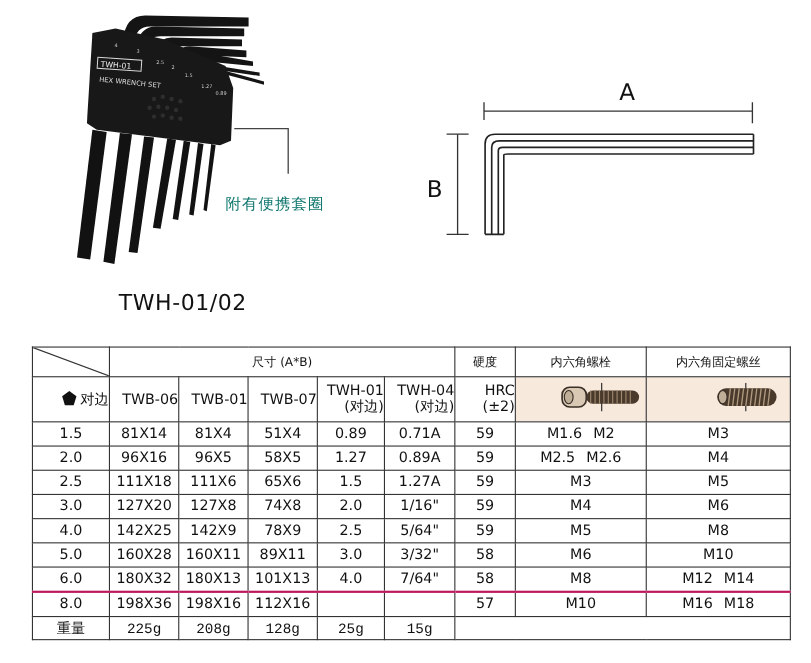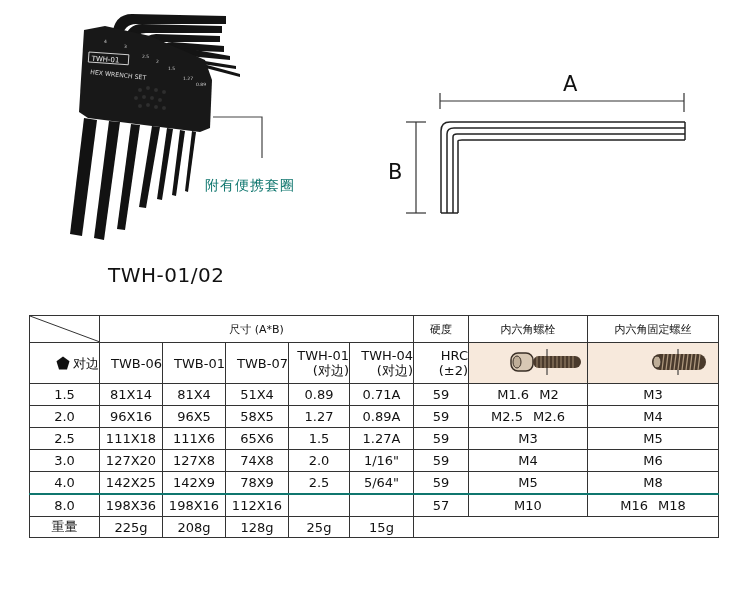--- a/index.html
+++ b/index.html
@@ -12,22 +12,22 @@
   #diagram { left: 380px; top: 65px; width: 330px; height: 160px; }
   #label-a { left: 563px; top: 72px; font-size: 21px; color: #111; }
   #label-b { left: 388px; top: 160px; font-size: 21px; color: #111; }
 
   table#spec { position: absolute; left: 29px; top: 315px; border-collapse: collapse;
                table-layout: fixed; font-size: 13px; }
   #spec td { border: 1px solid #333; text-align: center; padding: 0; white-space: nowrap; overflow: hidden; }
   #spec .h1 td { height: 26px; font-size: 11px; }
   #spec .h2 td { height: 40px; line-height: 15px; text-align: right; }
   #spec .dr td { height: 21px; }
-  #spec .wr td { height: 20px; }
-  #spec .thick-top td { border-top: 2px solid #0f766e; }
+  #spec .wr td { height: 20px; font-family: Liberation Mono, monospace; }
+  #spec .thick-top td { border-top: 2px solid #be185d; }
   .diag-cell { position: relative; }
   .diag-cell svg { position: absolute; left: 0; top: 0; }
   .shade { background: #f7e9dc; }
   .pent { display: inline-block; vertical-align: -2px; margin-right: 3px; }
   .mm { word-spacing: 6px; }
 </style>
 </head>
 <body>
 
 <svg id="photo" class="abs" viewBox="60 8 250 235">
@@ -234,20 +234,42 @@
         <td>4.0</td>
         <td>142X25</td>
         <td>142X9</td>
         <td>78X9</td>
         <td>2.5</td>
         <td>5/64"</td>
         <td>59</td>
         <td class="mm">M5</td>
         <td class="mm">M8</td>
       </tr>
+      <tr class="dr">
+        <td>5.0</td>
+        <td>160X28</td>
+        <td>160X11</td>
+        <td>89X11</td>
+        <td>3.0</td>
+        <td>3/32"</td>
+        <td>58</td>
+        <td class="mm">M6</td>
+        <td class="mm">M10</td>
+      </tr>
+      <tr class="dr">
+        <td>6.0</td>
+        <td>180X32</td>
+        <td>180X13</td>
+        <td>101X13</td>
+        <td>4.0</td>
+        <td>7/64"</td>
+        <td>58</td>
+        <td class="mm">M8</td>
+        <td class="mm">M12  M14</td>
+      </tr>
       <tr class="dr thick-top">
         <td>8.0</td>
         <td>198X36</td>
         <td>198X16</td>
         <td>112X16</td>
         <td></td>
         <td></td>
         <td>57</td>
         <td class="mm">M10</td>
         <td class="mm">M16  M18</td>

